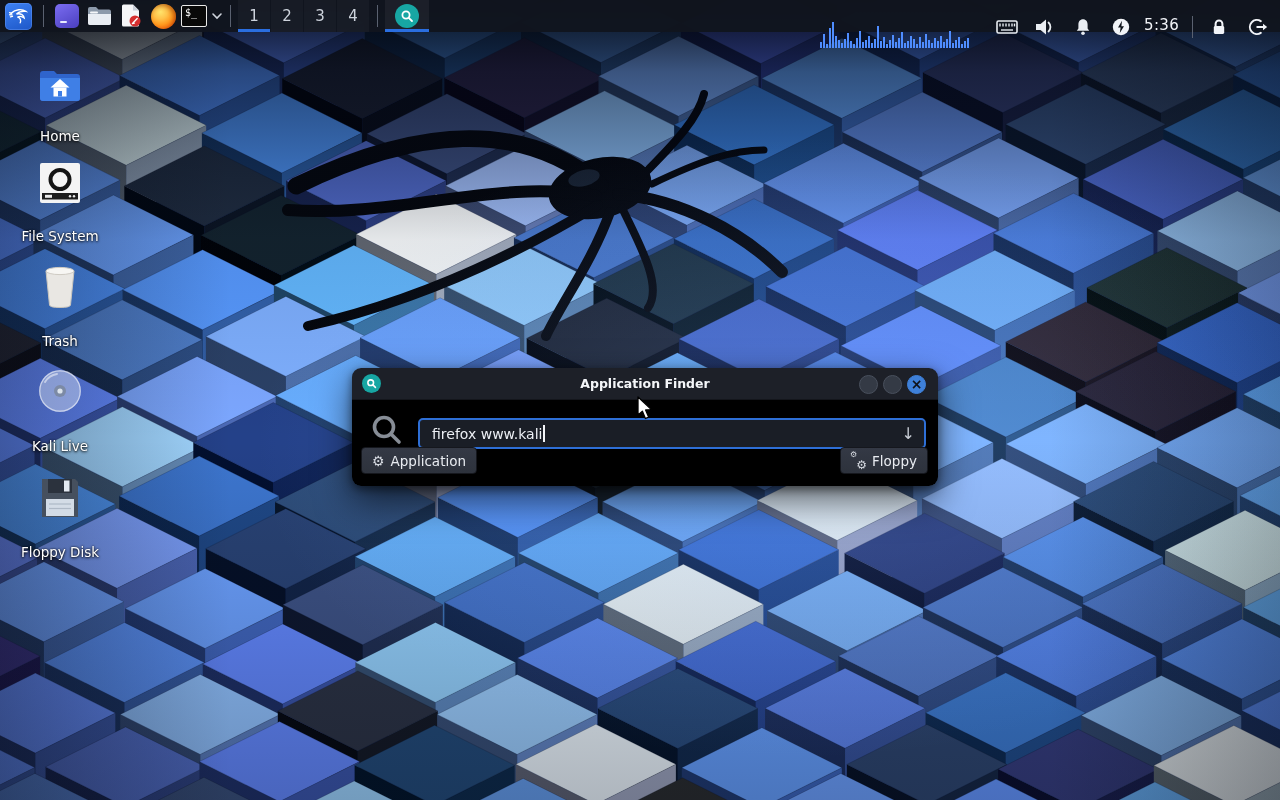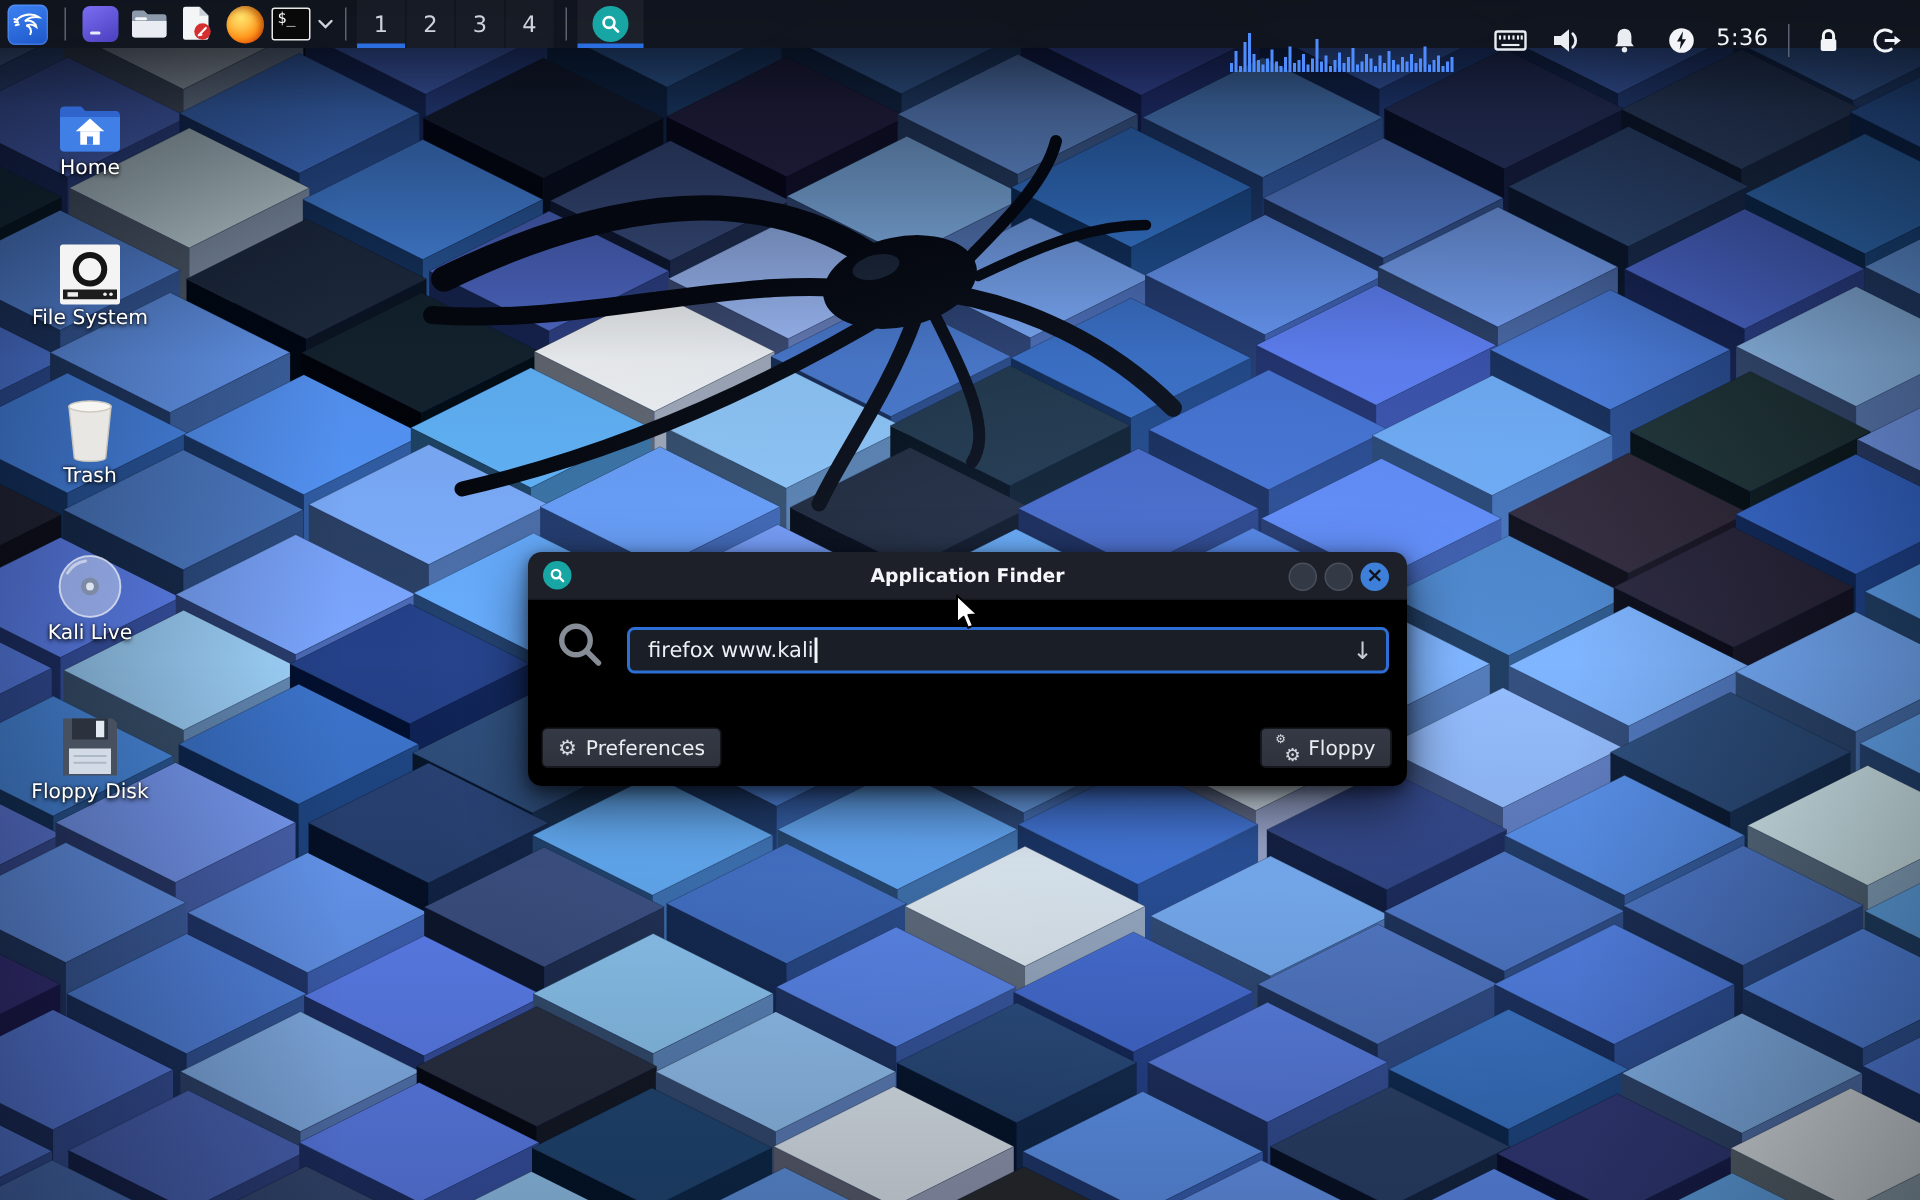--- a/index.html
+++ b/index.html
@@ -45,24 +45,24 @@
   .finder-badge.small { width:19px; height:19px; }
   #panel-right { position:absolute; right:0; top:16px; height:16px; display:flex; }
   #cpu-graph { width:158px; height:32px; display:flex; align-items:flex-end; gap:1px; margin-right:10px; }
   #cpu-graph i { display:block; width:2px; background:#4f8dff; flex:none; }
   .sysicon { width:22px; height:22px; margin:0 8px; display:flex; align-items:center; justify-content:center; }
   #clock { color:#f2f4f8; font-size:15px; margin:0 6px 0 4px; letter-spacing:.3px; }
 
   
   .dicon { position:absolute; width:96px; left:12px; display:flex; flex-direction:column; align-items:center; z-index:10; }
   .dicon .art { height:46px; display:flex; align-items:flex-end; justify-content:center; }
-  .dicon .lbl { margin-top:0; color:#ffffff; font-size:13.5px; text-shadow:0 1px 3px rgba(0,0,0,.95), 0 0 2px rgba(0,0,0,.8); white-space:nowrap; }
+  .dicon .lbl { margin-top:24px; color:#ffffff; font-size:13.5px; text-shadow:0 1px 3px rgba(0,0,0,.95), 0 0 2px rgba(0,0,0,.8); white-space:nowrap; }
 
   
-  #finder { position:absolute; left:352px; top:368px; width:586px; height:156px; z-index:50;
+  #finder { position:absolute; left:352px; top:368px; width:586px; height:118px; z-index:50;
     border-radius:9px; box-shadow:0 14px 36px rgba(0,0,0,.6), 0 3px 10px rgba(0,0,0,.5); }
   #finder .titlebar { position:absolute; left:0; top:0; right:0; height:32px; background:#1d2028;
     border-radius:9px 9px 0 0; border-bottom:1px solid #14161c; display:flex; align-items:center; }
   #finder .title { position:absolute; left:0; right:0; text-align:center; color:#f4f6f9; font-size:12.5px; font-weight:bold; }
   #finder .tb-icon { position:absolute; left:10px; top:6px; }
   .winbtns { position:absolute; right:12px; top:6.5px; display:flex; gap:5px; }
   .winbtn { width:19px; height:19px; border-radius:50%; background:#343a45; border:1px solid #49505d; }
   .winbtn.close { background:#3e80d9; border-color:#3e80d9; color:#10131a; font-size:14px; font-weight:bold;
     display:flex; align-items:center; justify-content:center; line-height:1; }
   #finder .body { position:absolute; left:0; top:32px; right:0; bottom:0; background:#000000; border-radius:0 0 9px 9px; }
@@ -927,21 +927,21 @@
           <line x1="21" y1="21" x2="29" y2="29" stroke="#878d96" stroke-width="3.6" stroke-linecap="round"></line>
         </svg>
       </span>
       <div class="field">
         <span class="query">firefox www.kali</span>
         <span class="caret"></span>
         <span class="drop-arrow">↓</span>
       </div>
       <div class="btn" id="btn-prefs">
         <span class="gear">⚙</span>
-        <span>Preferences</span>
+        <span>Application</span>
       </div>
       <div class="btn" id="btn-launch">
         <span class="launch-ico">
           <span class="g1">⚙</span>
           <span class="g2">⚙</span>
         </span>
         <span>Floppy</span>
       </div>
     </div>
   </div>

